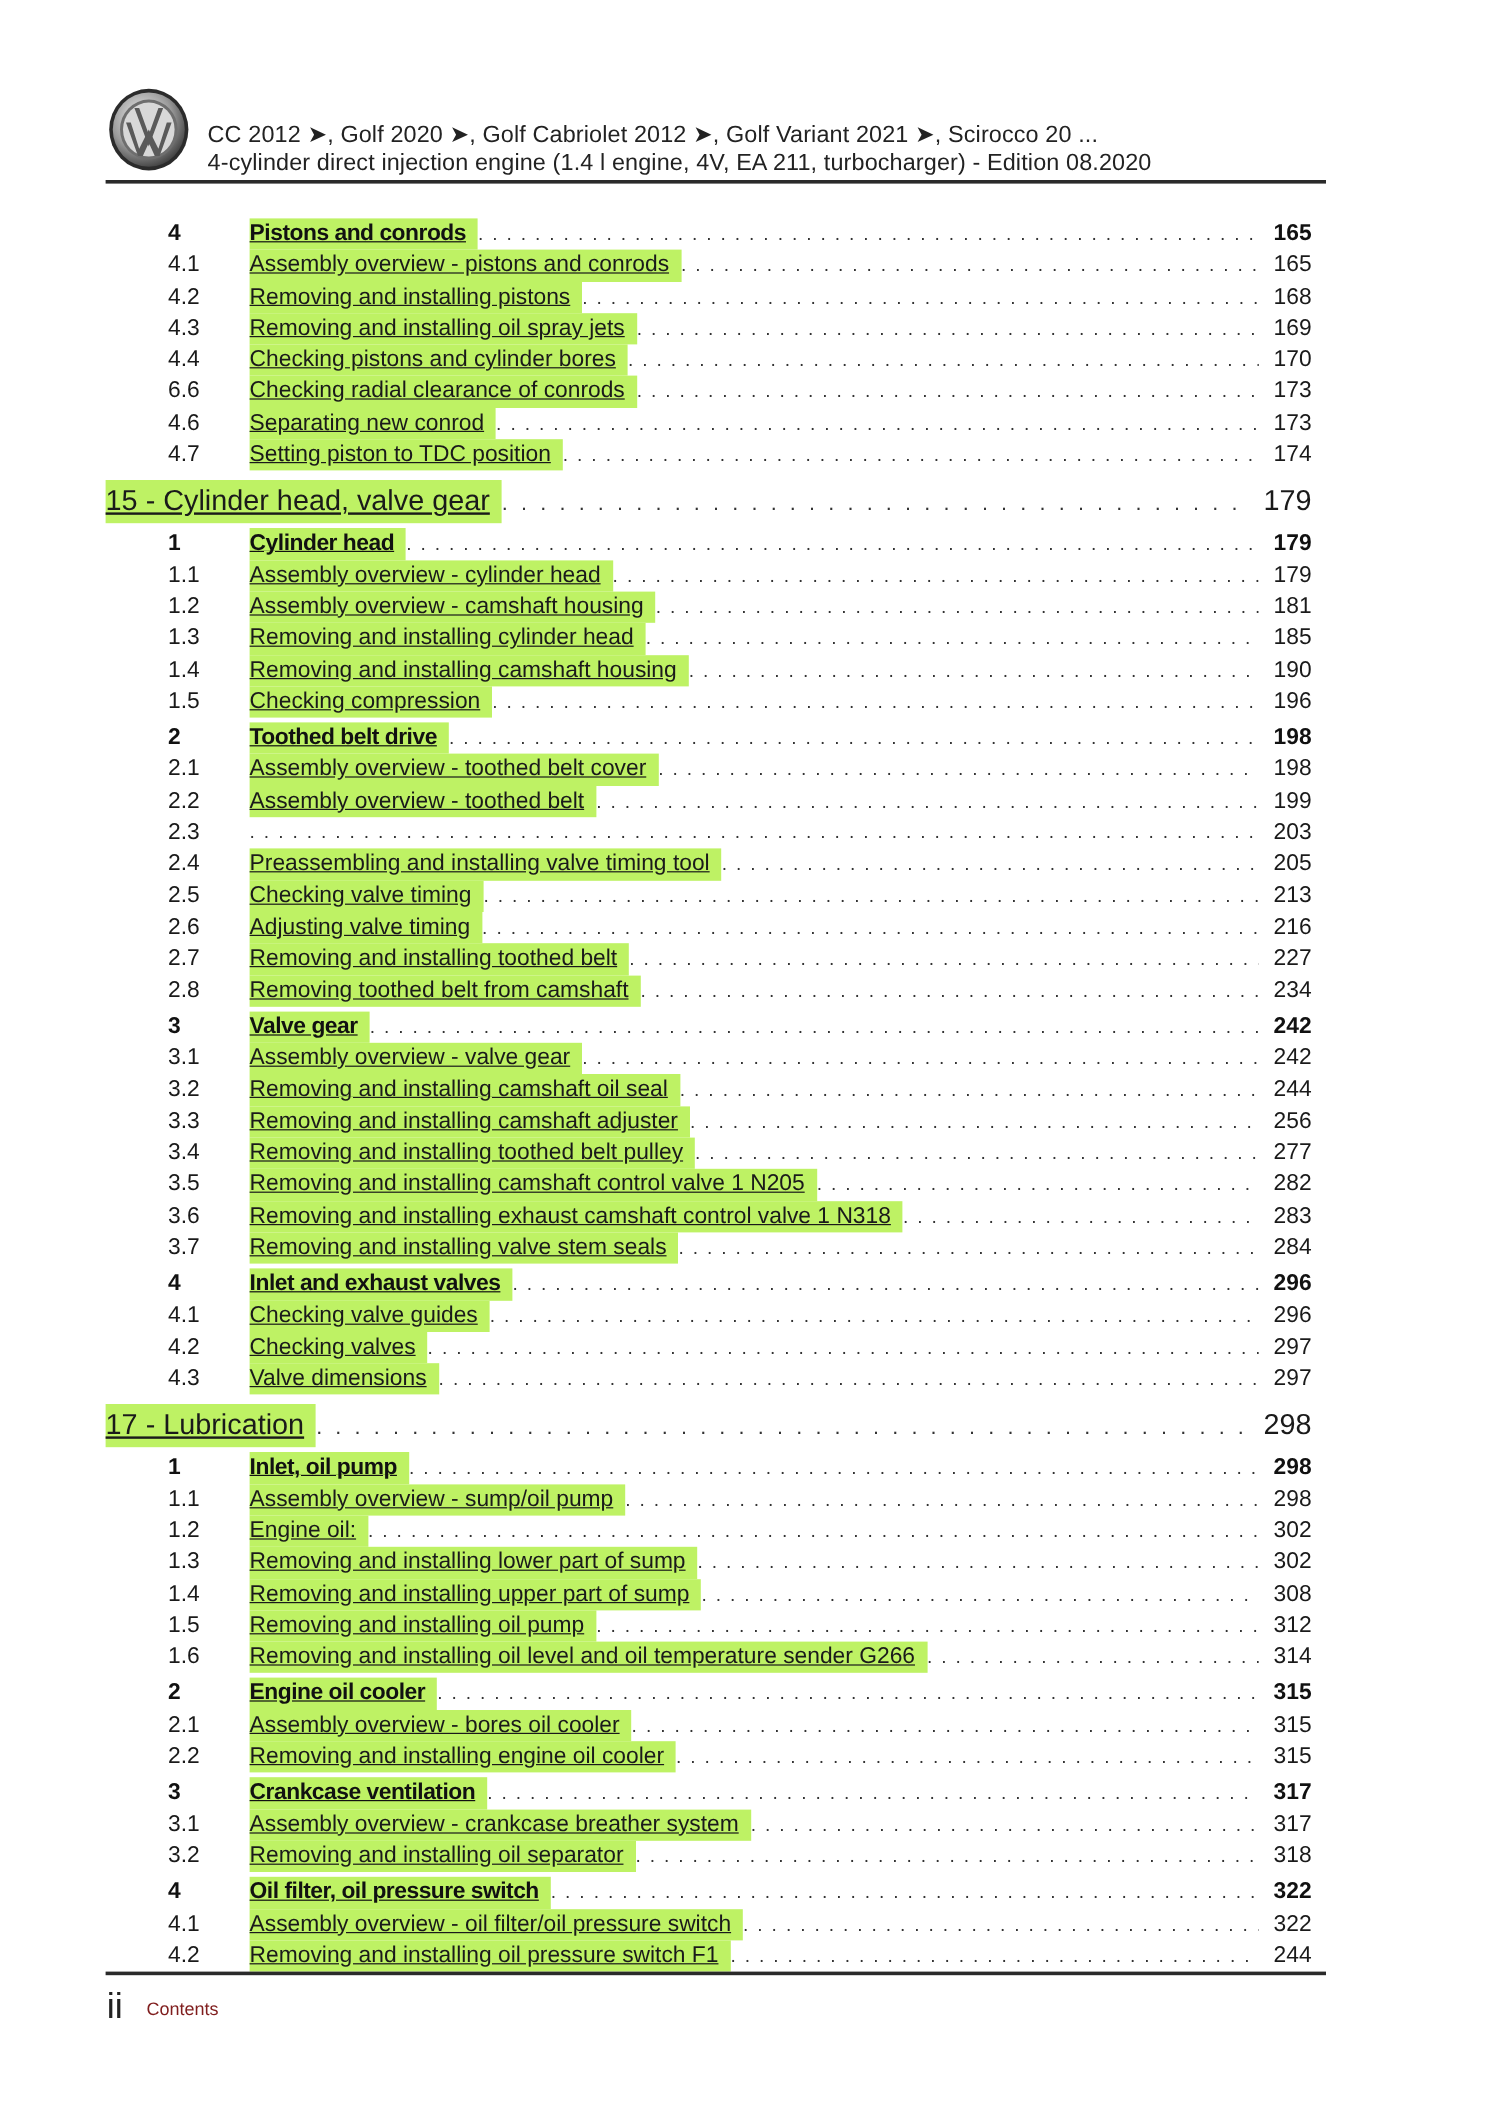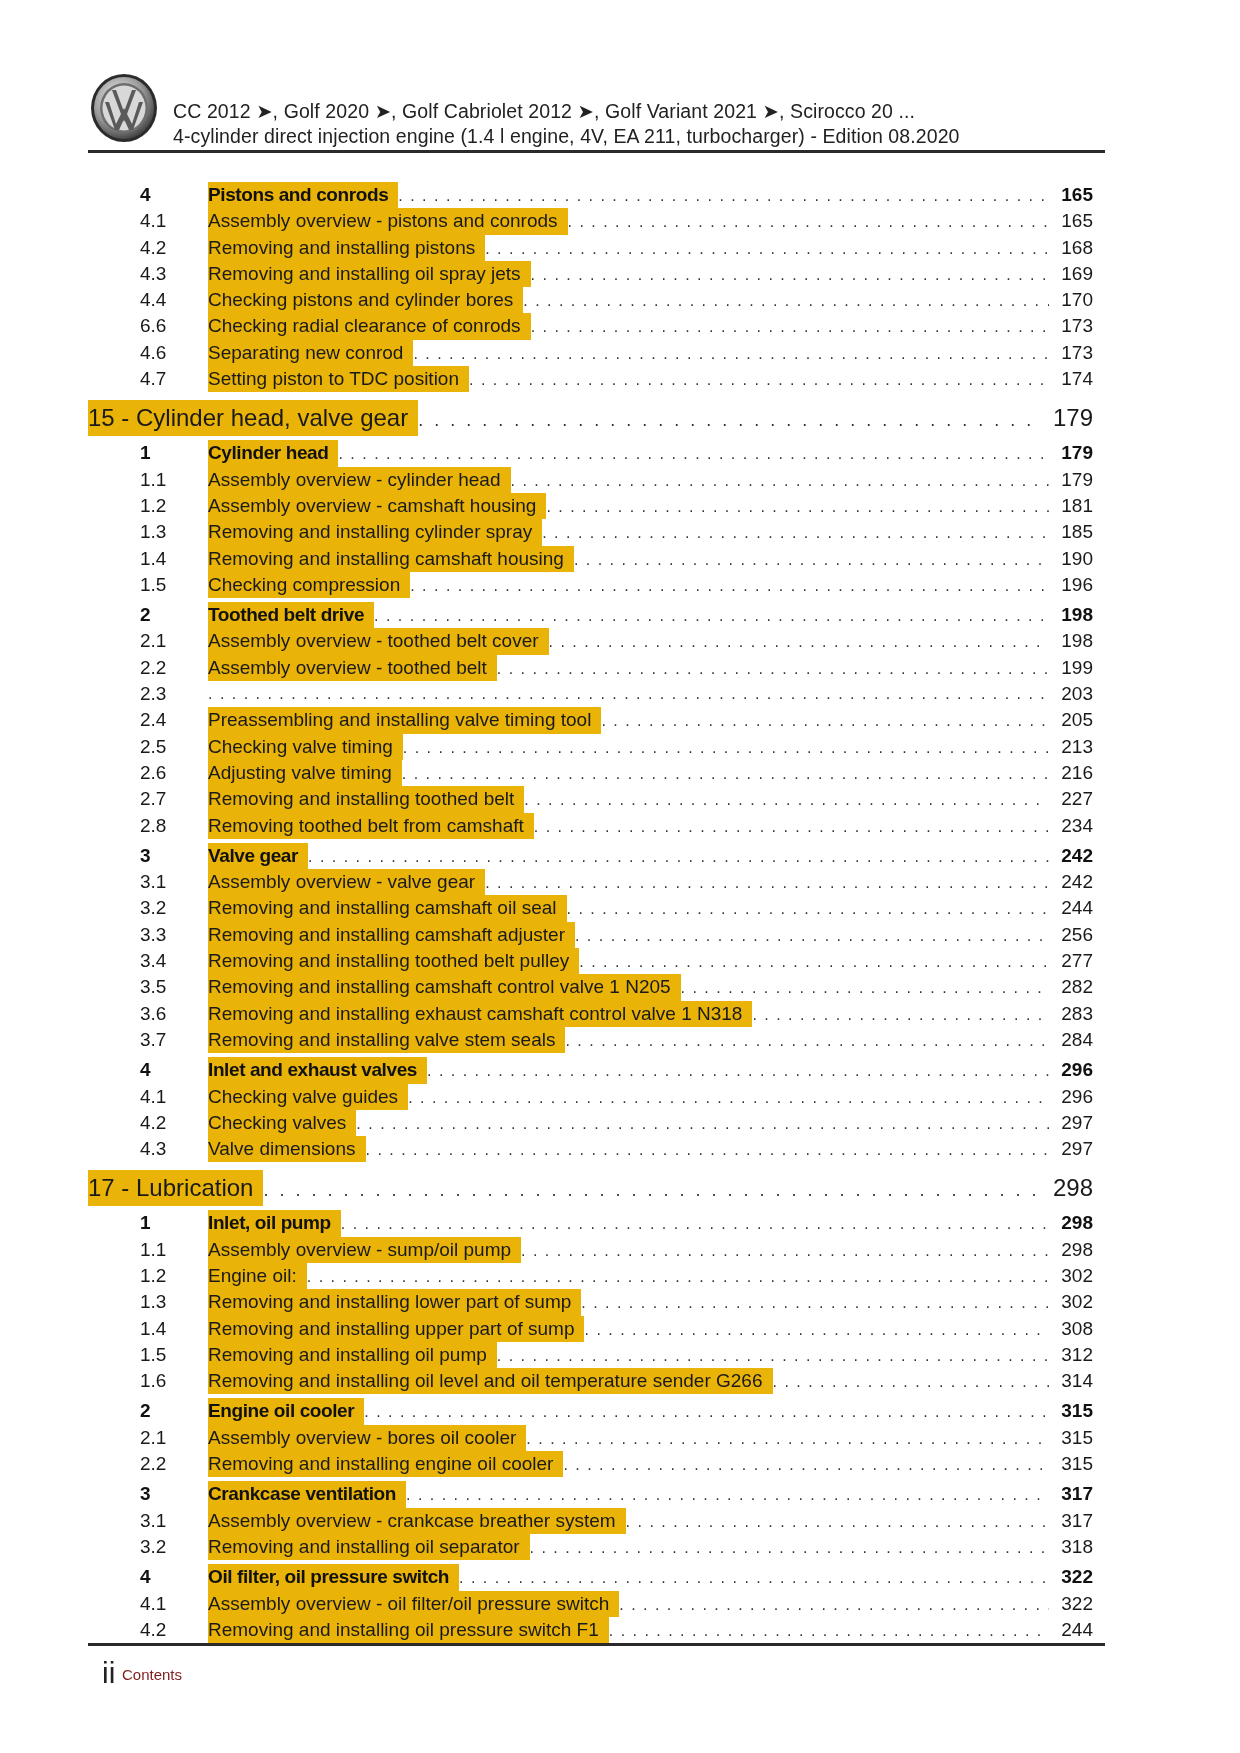--- a/index.html
+++ b/index.html
@@ -9,33 +9,33 @@
   .hdr { position: absolute; left: 173px; font-size: 19.5px; color: #222; white-space: nowrap; letter-spacing: 0.1px; }
   .hdr1 { top: 100px; }
   .hdr2 { top: 125px; }
   .rule { position: absolute; left: 88px; width: 1017px; height: 3px; background: #2a2a2a; }
   .rule-top { top: 150px; }
   .rule-bot { top: 1643px; }
   .toc { position: absolute; left: 88px; top: 178px; width: 1017px; }
   .row { position: relative; height: 26.3px; display: flex; align-items: baseline; font-size: 19px; line-height: 26.3px; }
   .num { position: absolute; left: 52px; }
   .title { position: absolute; left: 120px; right: 0; display: flex; align-items: baseline; }
-  .title .text { white-space: nowrap; padding-right: 10px; background: #eab308; }
+  .title .text { white-space: nowrap; padding-right: 10px; background: #bef264; text-decoration: underline; }
   .dots { flex: 1; overflow: hidden; white-space: nowrap; color: #333; letter-spacing: 4.6px; font-size: 16px; margin-right: 14px; }
   .dots::before { content: ". . . . . . . . . . . . . . . . . . . . . . . . . . . . . . . . . . . . . . . . . . . . . . . . . . . . . . . . . . . . . . . . . . . . . . . . . . . . . . . . . . . . . . . . . . . . . . . . . . . . . . . . . . . . . . . . . . . . . . . . . . . . . . . . . . . . . . . . . . . . . . . . . . . . . . . . . . . . . ."; letter-spacing: 0; word-spacing: 3px; }
   .page { position: absolute; right: 12px; }
   .row.sec { margin-top: 4px; }
   .row.sec .text, .row.sec .num, .row.sec .page { font-weight: bold; color: #111; font-size: 19px; }
   .row.sec .text { font-weight: 600; letter-spacing: -0.4px; }
   .row.chap { height: 36px; line-height: 36px; margin-top: 8px; font-size: 24px; }
   .row.chap .title { left: 0; }
   .row.chap .page { font-size: 24px; }
   .row.chap .dots { font-size: 18px; }
   .row.chap .dots::before { word-spacing: 6px; }
-  .footer-page { position: absolute; left: 102px; top: 1656px; font-size: 30px; color: #222; }
+  .footer-page { position: absolute; left: 89px; top: 1656px; font-size: 30px; color: #222; }
   .footer-label { position: absolute; left: 122px; top: 1666px; font-size: 15px; color: #7f1d1d; }
 </style>
 </head>
 <body>
 
 <div class="logo">
   <svg width="70" height="72" viewBox="0 0 70 72">
     <defs>
       <radialGradient id="lg" cx="40%" cy="35%" r="70%">
         <stop offset="0%" stop-color="#f2f2f2"></stop>
@@ -160,21 +160,21 @@
       <span class="title">
         <span class="text">Assembly overview - camshaft housing</span>
         <span class="dots"></span>
         <span class="page-spacer" style="width: 42px; flex: 0 0 auto;"></span>
       </span>
       <span class="page">181</span>
     </div>
     <div class="row item">
       <span class="num">1.3</span>
       <span class="title">
-        <span class="text">Removing and installing cylinder spray</span>
+        <span class="text">Removing and installing cylinder head</span>
         <span class="dots"></span>
         <span class="page-spacer" style="width: 42px; flex: 0 0 auto;"></span>
       </span>
       <span class="page">185</span>
     </div>
     <div class="row item">
       <span class="num">1.4</span>
       <span class="title">
         <span class="text">Removing and installing camshaft housing</span>
         <span class="dots"></span>

